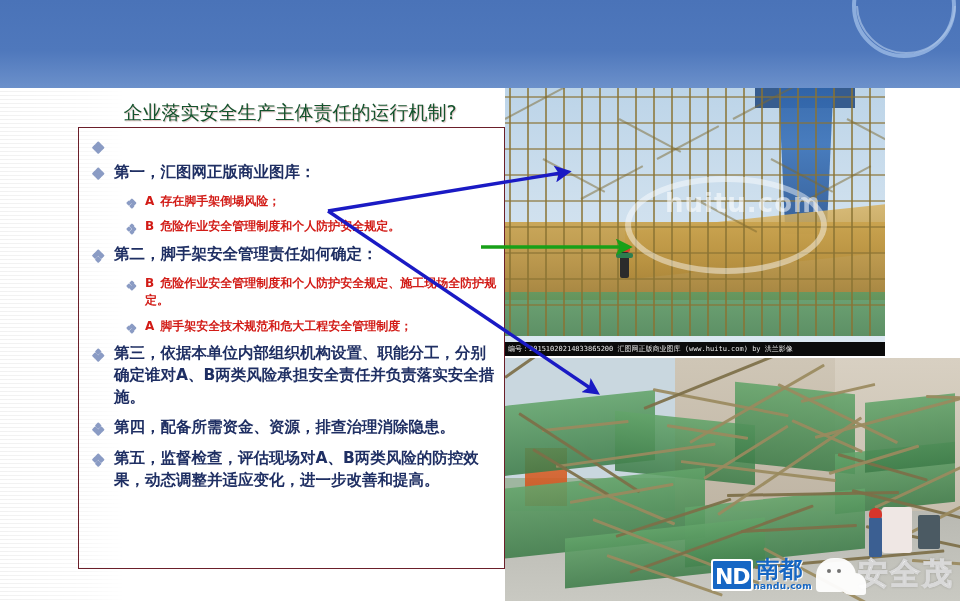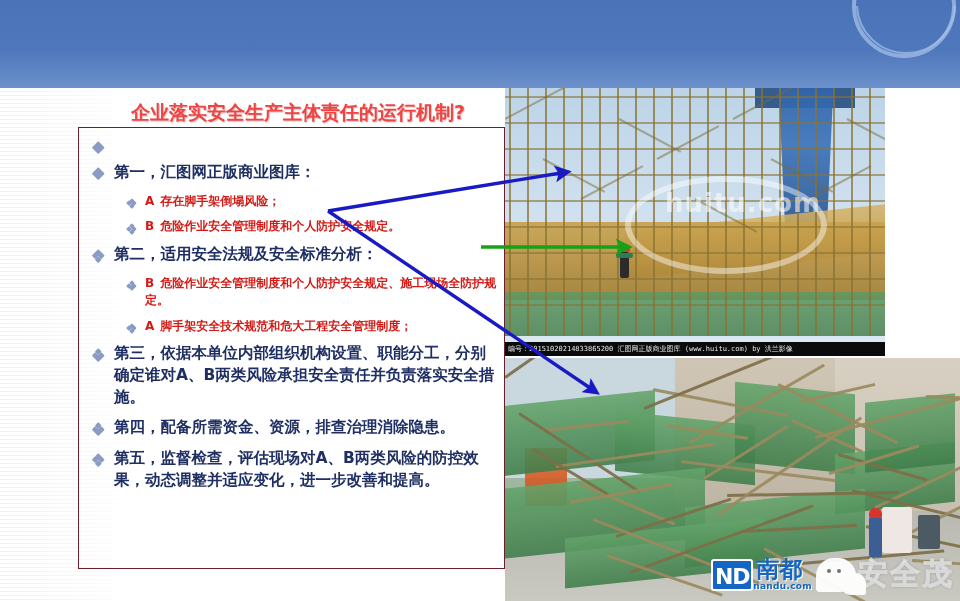--- a/index.html
+++ b/index.html
@@ -48,22 +48,22 @@
     display:flex;align-items:center;justify-content:center;
   }
   .title-text{
     color:#ffffff;font-weight:bold;font-size:24px;letter-spacing:.5px;
     text-shadow:1px 1px 2px rgba(0,0,0,.55);
     white-space:nowrap;
   }
 
   
   .subtitle{
-    position:absolute;left:88px;top:100px;width:420px;
-    text-align:center;color:#ef4444;font-weight:bold;font-size:19px;
+    position:absolute;left:80px;top:100px;width:420px;
+    text-align:center;color:#14532d;font-weight:normal;font-size:19px;
     text-shadow:1px 1px 1px rgba(120,0,0,.25);
     white-space:nowrap;
   }
 
   
   .content-box{
     position:absolute;left:78px;top:127px;width:425px;height:440px;
     border:1px solid #6b1f2a;background:transparent;
   }
   .bullet-list{
@@ -313,21 +313,21 @@
           </span>
           <span class="txt red l2"><span class="lead">B</span><span>危险作业安全管理制度和个人防护安全规定。</span></span>
         </div>
         <div class="item l1">
           <span class="bullet">
             <i class="n"></i>
             <i class="s"></i>
             <i class="w"></i>
             <i class="e"></i>
           </span>
-          <span class="txt navy"><span>第二，适用安全法规及安全标准分析：</span></span>
+          <span class="txt navy"><span>第二，脚手架安全管理责任如何确定：</span></span>
         </div>
         <div class="item l2">
           <span class="bullet small">
             <i class="n"></i>
             <i class="s"></i>
             <i class="w"></i>
             <i class="e"></i>
           </span>
           <span class="txt red l2"><span class="lead">B</span><span>危险作业安全管理制度和个人防护安全规定、施工现场全防护规定。</span></span>
         </div>

